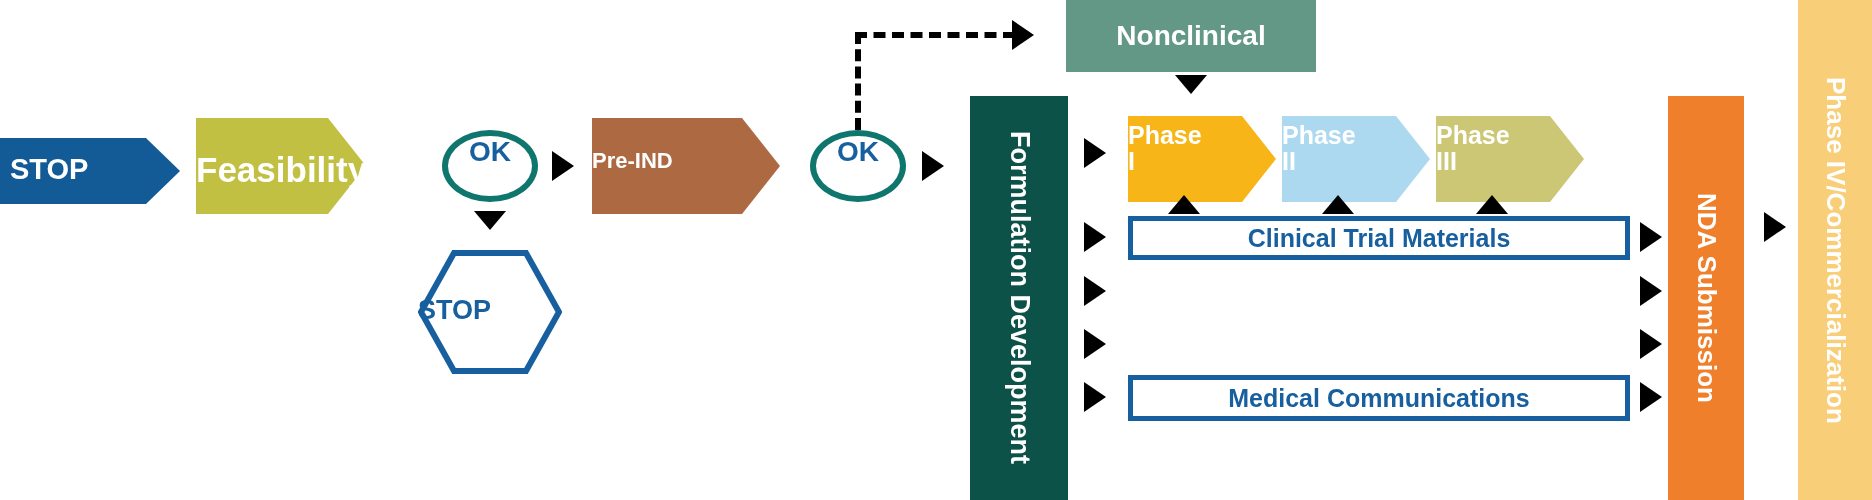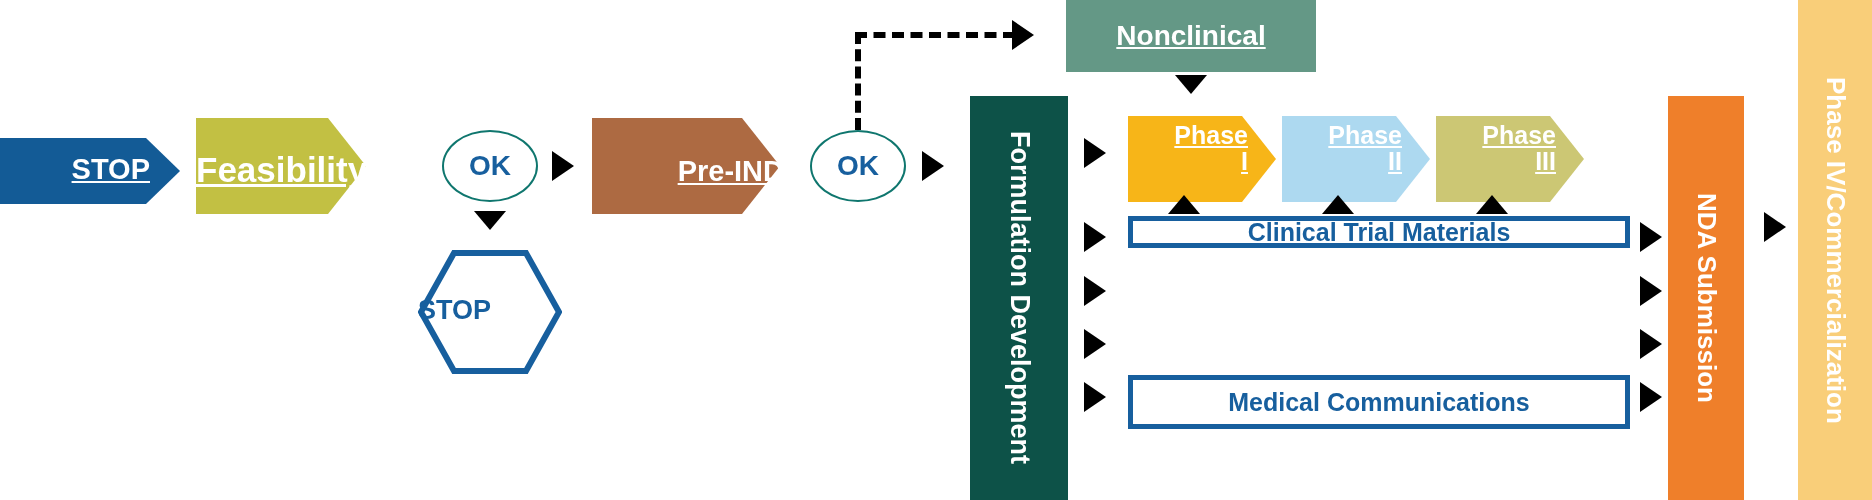--- a/index.html
+++ b/index.html
@@ -1,37 +1,37 @@
 <!DOCTYPE html>
 <html><head>
 <meta charset="utf-8">
 <style>
   html,body{margin:0;padding:0;background:#ffffff;}
   body{width:1872px;height:500px;overflow:hidden;font-family:"Liberation Sans",sans-serif;}
   #stage{position:relative;width:1872px;height:500px;background:#fff;}
 
   .abs{position:absolute;}
-  .lbl{color:#ffffff;font-weight:bold;text-align:right;line-height:1.05;text-decoration:underline;}
+  .lbl{color:#ffffff;font-weight:bold;text-align:left;line-height:1.05;}
 
   
   .block{display:flex;align-items:center;justify-content:center;box-sizing:border-box;}
 
   
   .vbar{display:flex;align-items:center;justify-content:center;box-sizing:border-box;}
   .vbar .vtext{
     writing-mode:vertical-rl;
     text-orientation:mixed;
     white-space:nowrap;
     font-weight:bold;color:#fff;
   }
 
   
   .oval{
-    border:2px solid #0f766e;border-radius:50%;
-    background:#fff;display:flex;align-items:center;justify-content:center;
+    border:6px solid #0f766e;border-radius:50%;
+    background:#fff;display:flex;align-items:flex-start;justify-content:center;
     box-sizing:border-box;
   }
   .oval span{color:#175F9E;font-weight:bold;}
 
   
   .obox{
     border:5px solid #175F9E;background:#fff;
     display:flex;align-items:center;justify-content:center;
     box-sizing:border-box;
   }
@@ -70,21 +70,21 @@
   <svg class="abs" style="left:418px;top:250px;" width="144" height="124" viewBox="0 0 144 124">
     <polygon points="36,3 108,3 141,62 108,121 36,121 3,62" fill="#ffffff" stroke="#175F9E" stroke-width="6"></polygon>
   </svg>
   <div class="abs" style="left:418px;top:295px;width:144px;text-align:left;font-size:27px;font-weight:bold;color:#175F9E;">STOP</div>
 
   <div class="abs tri-r" style="left:552px;top:151px;"></div>
 
   <svg class="abs" style="left:592px;top:118px;" width="188" height="96" viewBox="0 0 188 96">
     <polygon points="0,0 150,0 188,48 150,96 0,96" fill="#AD6A42"></polygon>
   </svg>
-  <div class="abs lbl" style="left:592px;top:156px;width:156px;font-size:29px;padding-left:36px;">Pre-IND</div>
+  <div class="abs lbl" style="left:592px;top:149px;width:156px;font-size:22px;">Pre-IND</div>
 
   <div class="abs oval" style="left:810px;top:130px;width:96px;height:72px;">
     <span style="font-size:28px;">OK</span>
   </div>
 
   <div class="abs dash-v" style="left:855px;top:32px;height:98px;"></div>
 
   <div class="abs dash-h" style="left:855px;top:32px;width:160px;"></div>
 
   <div class="abs tri-r" style="left:1012px;top:20px;"></div>
@@ -130,24 +130,24 @@
   </svg>
   <div class="abs lbl" style="left:1436px;top:122px;width:120px;font-size:25px;">
     <div>Phase</div>
     <div>III</div>
   </div>
 
   <div class="abs tri-u" style="left:1168px;top:195px;"></div>
   <div class="abs tri-u" style="left:1322px;top:195px;"></div>
   <div class="abs tri-u" style="left:1476px;top:195px;"></div>
 
-  <div class="abs obox" style="left:1128px;top:216px;width:502px;height:32px;">
+  <div class="abs obox" style="left:1128px;top:216px;width:502px;height:44px;">
     <span style="font-size:25px;">Clinical Trial Materials</span>
   </div>
-  <div class="abs obox" style="left:1128px;top:375px;width:502px;height:54px;">
+  <div class="abs obox" style="left:1128px;top:375px;width:502px;height:46px;">
     <span style="font-size:25px;">Medical Communications</span>
   </div>
 
   <div class="abs tri-r" style="left:1640px;top:222px;"></div>
   <div class="abs tri-r" style="left:1640px;top:276px;"></div>
   <div class="abs tri-r" style="left:1640px;top:329px;"></div>
   <div class="abs tri-r" style="left:1640px;top:382px;"></div>
 
   <div class="abs vbar" style="left:1668px;top:96px;width:76px;height:404px;background:#EF7F2A;">
     <div class="vtext" style="font-size:26px;">NDA Submission</div>

